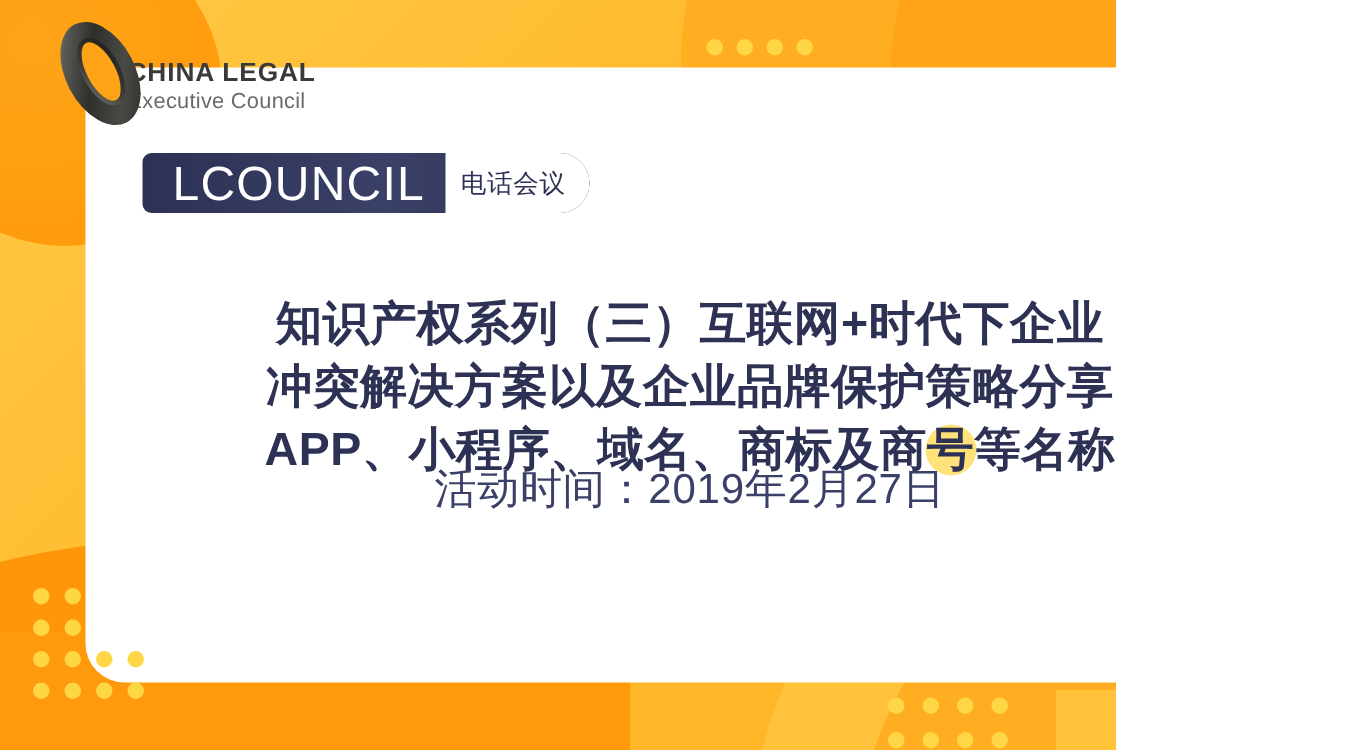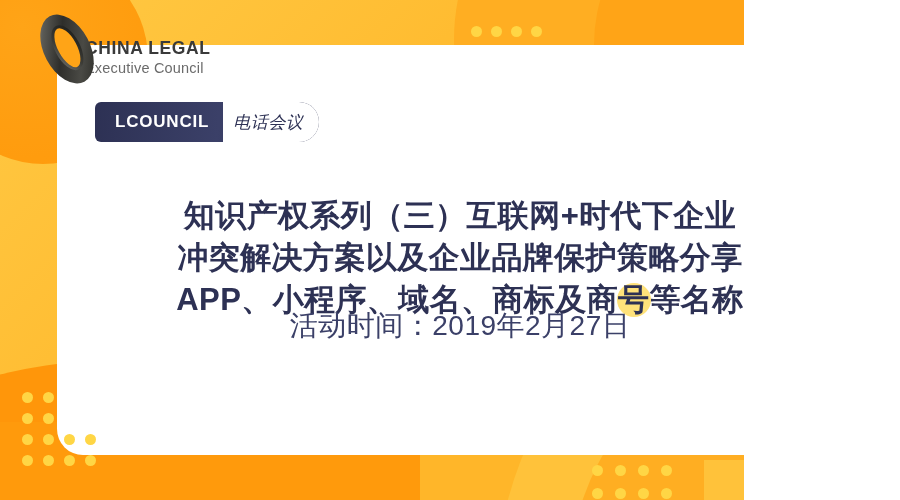--- a/index.html
+++ b/index.html
@@ -231,36 +231,35 @@
     background: linear-gradient(95deg, #2d3154 0%, #3b4068 55%, #2a2e4e 100%);
     border-radius: 6px 20px 20px 6px;
     z-index: 10;
     overflow: hidden;
   }
   #badge-main {
     display: flex;
     align-items: center;
     padding: 0 14px 0 20px;
     color: #ffffff;
-    font-size: 17px;
-    font-weight: bold;
+    font-size: 32px;
+    font-weight: normal;
     letter-spacing: 0.8px;
     white-space: nowrap;
   }
   #badge-tag {
     display: flex;
     align-items: center;
     padding: 0 16px 0 10px;
     background: #ffffff;
     color: #2d3154;
     font-size: 17px;
     font-weight: normal;
     letter-spacing: 0.5px;
     white-space: nowrap;
-    font-style: italic;
   }
 
   
   #title-block {
     position: absolute;
     left: 90px;
     top: 176px;
     width: 740px;
     z-index: 10;
     margin-top: 19px;

